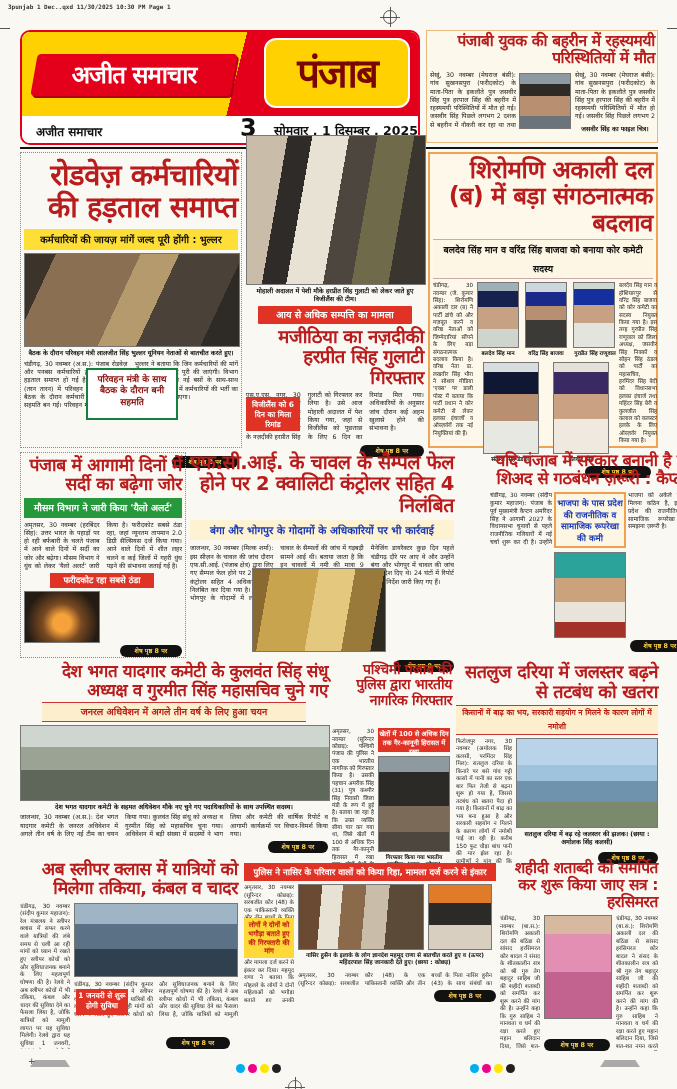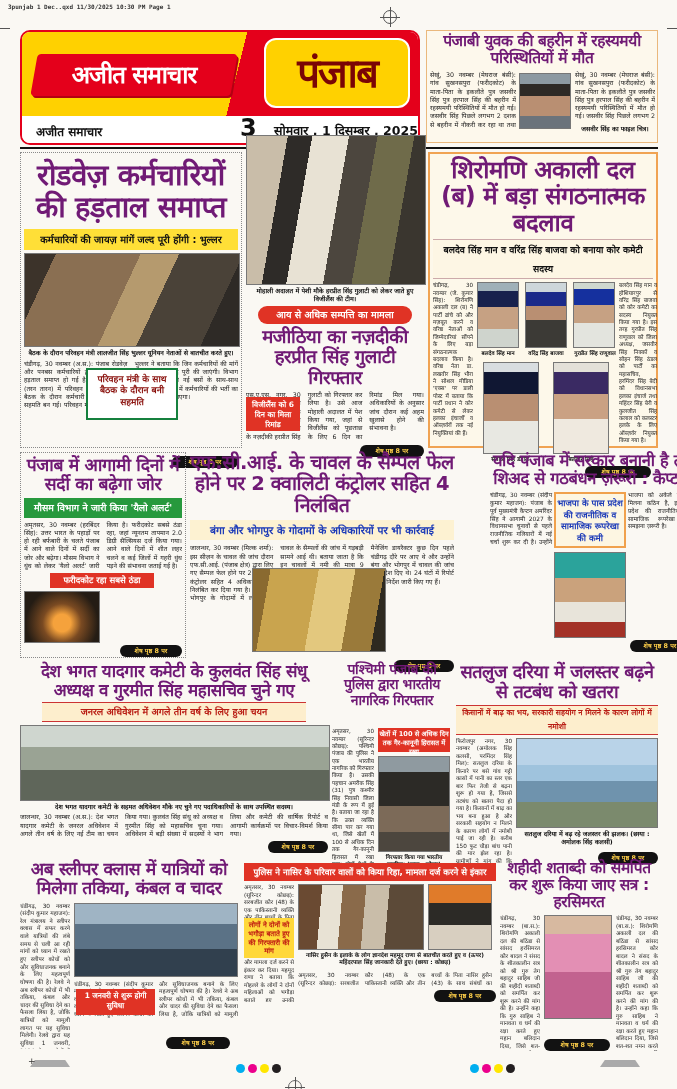--- a/index.html
+++ b/index.html
@@ -1,18 +1,18 @@
 <!DOCTYPE html>
 <html><head>
 <meta charset="utf-8">
 <style>
   html,body{margin:0;padding:0;background:#dedede;font-family:"DejaVu Sans",sans-serif;}
   #paper{position:relative;width:677px;height:1089px;margin:0 auto;background:#faf8f3;overflow:hidden;}
   .abs{position:absolute;box-sizing:border-box;}
-  .hl{font-weight:bold;color:#701a75;text-align:center;line-height:1.1;letter-spacing:-.4px;}
+  .hl{font-weight:bold;color:#b91c1c;text-align:right;line-height:1.1;letter-spacing:-.4px;}
   .bodytxt{font-size:6.3px;line-height:1.32;text-align:justify;color:#1c1c1c;overflow:hidden;}
   .c2{column-count:2;column-gap:7px;}
   .c3{column-count:3;column-gap:7px;}
   .caption{font-size:6.4px;font-weight:bold;color:#101010;text-align:center;line-height:1.25;overflow:hidden;}
   .photo{background:#9a9a9a;border:1px solid #777;}
   .pill{background:#121212;color:#ffd04a;font-size:6.4px;font-weight:bold;text-align:center;border-radius:8px;line-height:12px;height:12px;}
   .subhead{font-weight:bold;text-align:center;overflow:hidden;}
   .sh-yellow{background:#ffdf37;color:#111;font-size:10.5px;line-height:21px;}
   .sh-green{background:#27993d;color:#fff;font-size:10.5px;line-height:20px;}
   .sh-red{background:#e03325;color:#fff;font-size:9.5px;line-height:18px;}
@@ -77,21 +77,21 @@
     <div style="position:relative;margin-top:3px;height:108px;">
       <div class="bodytxt c2" style="height:108px;">चंडीगढ़, 30 नवम्बर (अ.स.): पंजाब रोडवेज़ और पनबस कर्मचारियों द्वारा की जा रही हड़ताल समाप्त हो गई है। आज बड़ी पट्टी (तरन तारन) में परिवहन मंत्री के साथ हुई बैठक के दौरान कर्मचारी यूनियन के साथ सहमति बन गई। परिवहन मंत्री लालजीत सिंह भुल्लर ने बताया कि जिन कर्मचारियों की मांगें जायज़ हैं, वे जल्द पूरी की जाएंगी। विभाग द्वारा लाई जा रही नई बसों के साथ-साथ पिछले वर्षों के क्षेत्र में कर्मचारियों की भर्ती का फैसला भी लिया जाएगा।</div>
       <div class="abs inset-border" style="left:62px;top:8px;width:92px;height:52px;font-size:9px;line-height:1.3;padding-top:4px;background:#fff;">परिवहन मंत्री के साथ बैठक के दौरान बनी सहमति</div>
       <div class="abs pill" style="right:0;bottom:0;width:66px;">शेष पृष्ठ 8 पर</div>
     </div>
   </div>
 
   <div class="abs" style="left:246px;top:135px;width:178px;height:296px;">
     <div class="photo" style="width:100%;height:148px;background:linear-gradient(100deg,#c9bda9 0 20%,#2e2b28 20% 32%,#e8e2d4 32% 50%,#4c463e 50% 64%,#6f6b4a 64% 82%,#3a362f 82% 100%);"></div>
     <div class="caption" style="margin-top:2px;">मोहाली अदालत में पेशी मौके हरप्रीत सिंह गुलाटी को लेकर जाते हुए विजीलैंस की टीम।</div>
-    <div class="subhead sh-red" style="margin-top:3px;width:86%;margin-left:7%;border-radius:9px;">आय से अधिक सम्पत्ति का मामला</div>
+    <div class="subhead sh-red" style="margin-top:3px;width:86%;margin-left:7%;border-radius:1px;">आय से अधिक सम्पत्ति का मामला</div>
     <div class="hl" style="font-size:18.5px;margin-top:3px;">मजीठिया का नज़दीकी हरप्रीत सिंह गुलाटी गिरफ्तार</div>
     <div style="position:relative;margin-top:3px;height:66px;">
       <div class="bodytxt c3" style="height:66px;">एस.ए.एस. नगर, 30 नवम्बर (अजीत): आय से अधिक सम्पत्ति के मामले में विजीलैंस ब्यूरो ने बिक्रम सिंह मजीठिया के नज़दीकी हरप्रीत सिंह गुलाटी को गिरफ्तार कर लिया है। उसे आज मोहाली अदालत में पेश किया गया, जहां से विजीलैंस को पूछताछ के लिए 6 दिन का रिमांड मिल गया। अधिकारियों के अनुसार जांच दौरान कई अहम खुलासे होने की संभावना है।</div>
       <div class="abs inset-red" style="left:0;top:6px;width:54px;height:34px;font-size:7.5px;line-height:1.3;padding-top:3px;">विजीलैंस को 6 दिन का मिला रिमांड</div>
       <div class="abs pill" style="right:0;bottom:0;width:64px;">शेष पृष्ठ 8 पर</div>
     </div>
   </div>
 
   <div class="abs" style="left:428px;top:152px;width:230px;height:296px;border:2px solid #f0a353;background:#fdf8ea;padding:3px;">
     <div class="hl" style="font-size:24px;">शिरोमणि अकाली दल (ब) में बड़ा संगठनात्मक बदलाव</div>
@@ -176,21 +176,21 @@
       <div class="abs pill" style="right:0;bottom:0;width:60px;">शेष पृष्ठ 8 पर</div>
     </div>
   </div>
 
   <div class="abs" style="left:20px;top:860px;width:218px;height:192px;">
     <div class="hl" style="font-size:17.5px;">अब स्लीपर क्लास में यात्रियों को मिलेगा तकिया, कंबल व चादर</div>
     <div style="position:relative;margin-top:4px;height:146px;">
       <div class="abs bodytxt" style="left:0;top:0;width:50px;height:146px;font-size:5.8px;">चंडीगढ़, 30 नवम्बर (संदीप कुमार महाजन): रेल मंत्रालय ने स्लीपर क्लास में सफर करने वाले यात्रियों की लंबे समय से चली आ रही मांगों को ध्यान में रखते हुए स्लीपर कोचों को और सुविधाजनक बनाने के लिए महत्वपूर्ण घोषणा की है। रेलवे ने अब स्लीपर कोचों में भी तकिया, कंबल और चादर की सुविधा देने का फैसला लिया है, जोकि यात्रियों को मामूली लागत पर यह सुविधा मिलेगी। रेलवे द्वारा यह सुविधा 1 जनवरी, 2026 से कुछ ट्रेनों में लागू की जाएगी।</div>
       <div class="abs photo" style="left:54px;top:0;width:164px;height:74px;background:linear-gradient(180deg,#9fb4c4 0 28%,#5b7286 28% 62%,#31404e 62% 100%);"></div>
       <div class="abs bodytxt" style="left:54px;top:78px;width:164px;height:44px;column-count:2;column-gap:6px;font-size:5.8px;">चंडीगढ़, 30 नवम्बर (संदीप कुमार महाजन): रेल मंत्रालय ने स्लीपर क्लास में सफर करने वाले यात्रियों की लंबे समय से चली आ रही मांगों को ध्यान में रखते हुए स्लीपर कोचों को और सुविधाजनक बनाने के लिए महत्वपूर्ण घोषणा की है। रेलवे ने अब स्लीपर कोचों में भी तकिया, कंबल और चादर की सुविधा देने का फैसला लिया है, जोकि यात्रियों को मामूली लागत पर यह सुविधा मिलेगी। रेलवे द्वारा यह सुविधा 1 जनवरी, 2026 से कुछ ट्रेनों में लागू की जाएगी।</div>
-      <div class="abs inset-red" style="left:56px;top:86px;width:79px;height:26px;font-size:7.4px;line-height:1.4;padding-top:2px;">1 जनवरी से शुरू होगी सुविधा</div>
+      <div class="abs inset-red" style="left:56px;top:86px;width:52px;height:26px;font-size:7.4px;line-height:1.4;padding-top:2px;">1 जनवरी से शुरू होगी सुविधा</div>
       <div class="abs pill" style="right:8px;bottom:0;width:64px;">शेष पृष्ठ 8 पर</div>
     </div>
   </div>
 
   <div class="abs" style="left:244px;top:860px;width:252px;height:192px;">
     <div class="subhead sh-red" style="margin-top:3px;font-size:8.6px;">पुलिस ने नासिर के परिवार वालों को किया रिहा, मामला दर्ज करने से इंकार</div>
     <div style="position:relative;margin-top:3px;height:118px;">
       <div class="abs bodytxt" style="left:0;top:0;width:50px;height:118px;font-size:5.7px;">अमृतसर, 30 नवम्बर (सूरिन्दर कोछड़): सरबजीत कौर (48) के एक पाकिस्तानी व्यक्ति और तीन बच्चों के पिता नासिर हुसैन (43) के साथ संबंधों का मामला गरमाया हुआ है। पुलिस ने नासिर के परिवार वालों को रिहा कर दिया और मामला दर्ज करने से इंकार कर दिया। महमूद राणा ने बताया कि मोहल्ले के लोगों ने दोनों महिलाओं को भगौड़ा बताते हुए उनकी गिरफ्तारी की मांग की है। लोगों का कहना है कि सरबजीत कौर को भारत वापस भेजा जाना चाहिए और सीमा हैदर को पाकिस्तान वापस भेजा जाए। दोनों देशों के नागरिकों के लिए कानून एक जैसा होना चाहिए। इस बारे में 'अजीत समाचार' से बात करते हुए मोहल्ला निवासियों ने बताया कि मामले की जांच जारी है।</div>
       <div class="abs inset-yellow" style="left:0;top:34px;width:50px;height:40px;font-size:6.8px;line-height:1.3;padding-top:3px;">लोगों ने दोनों को भगौड़ा बताते हुए की गिरफ्तारी की मांग</div>
       <div class="abs photo" style="left:54px;top:0;width:126px;height:66px;background:linear-gradient(95deg,#6a4a32 0 18%,#e8e2d4 18% 34%,#8a6a4a 34% 52%,#c9bda9 52% 70%,#5c4a38 70% 100%);"></div>

